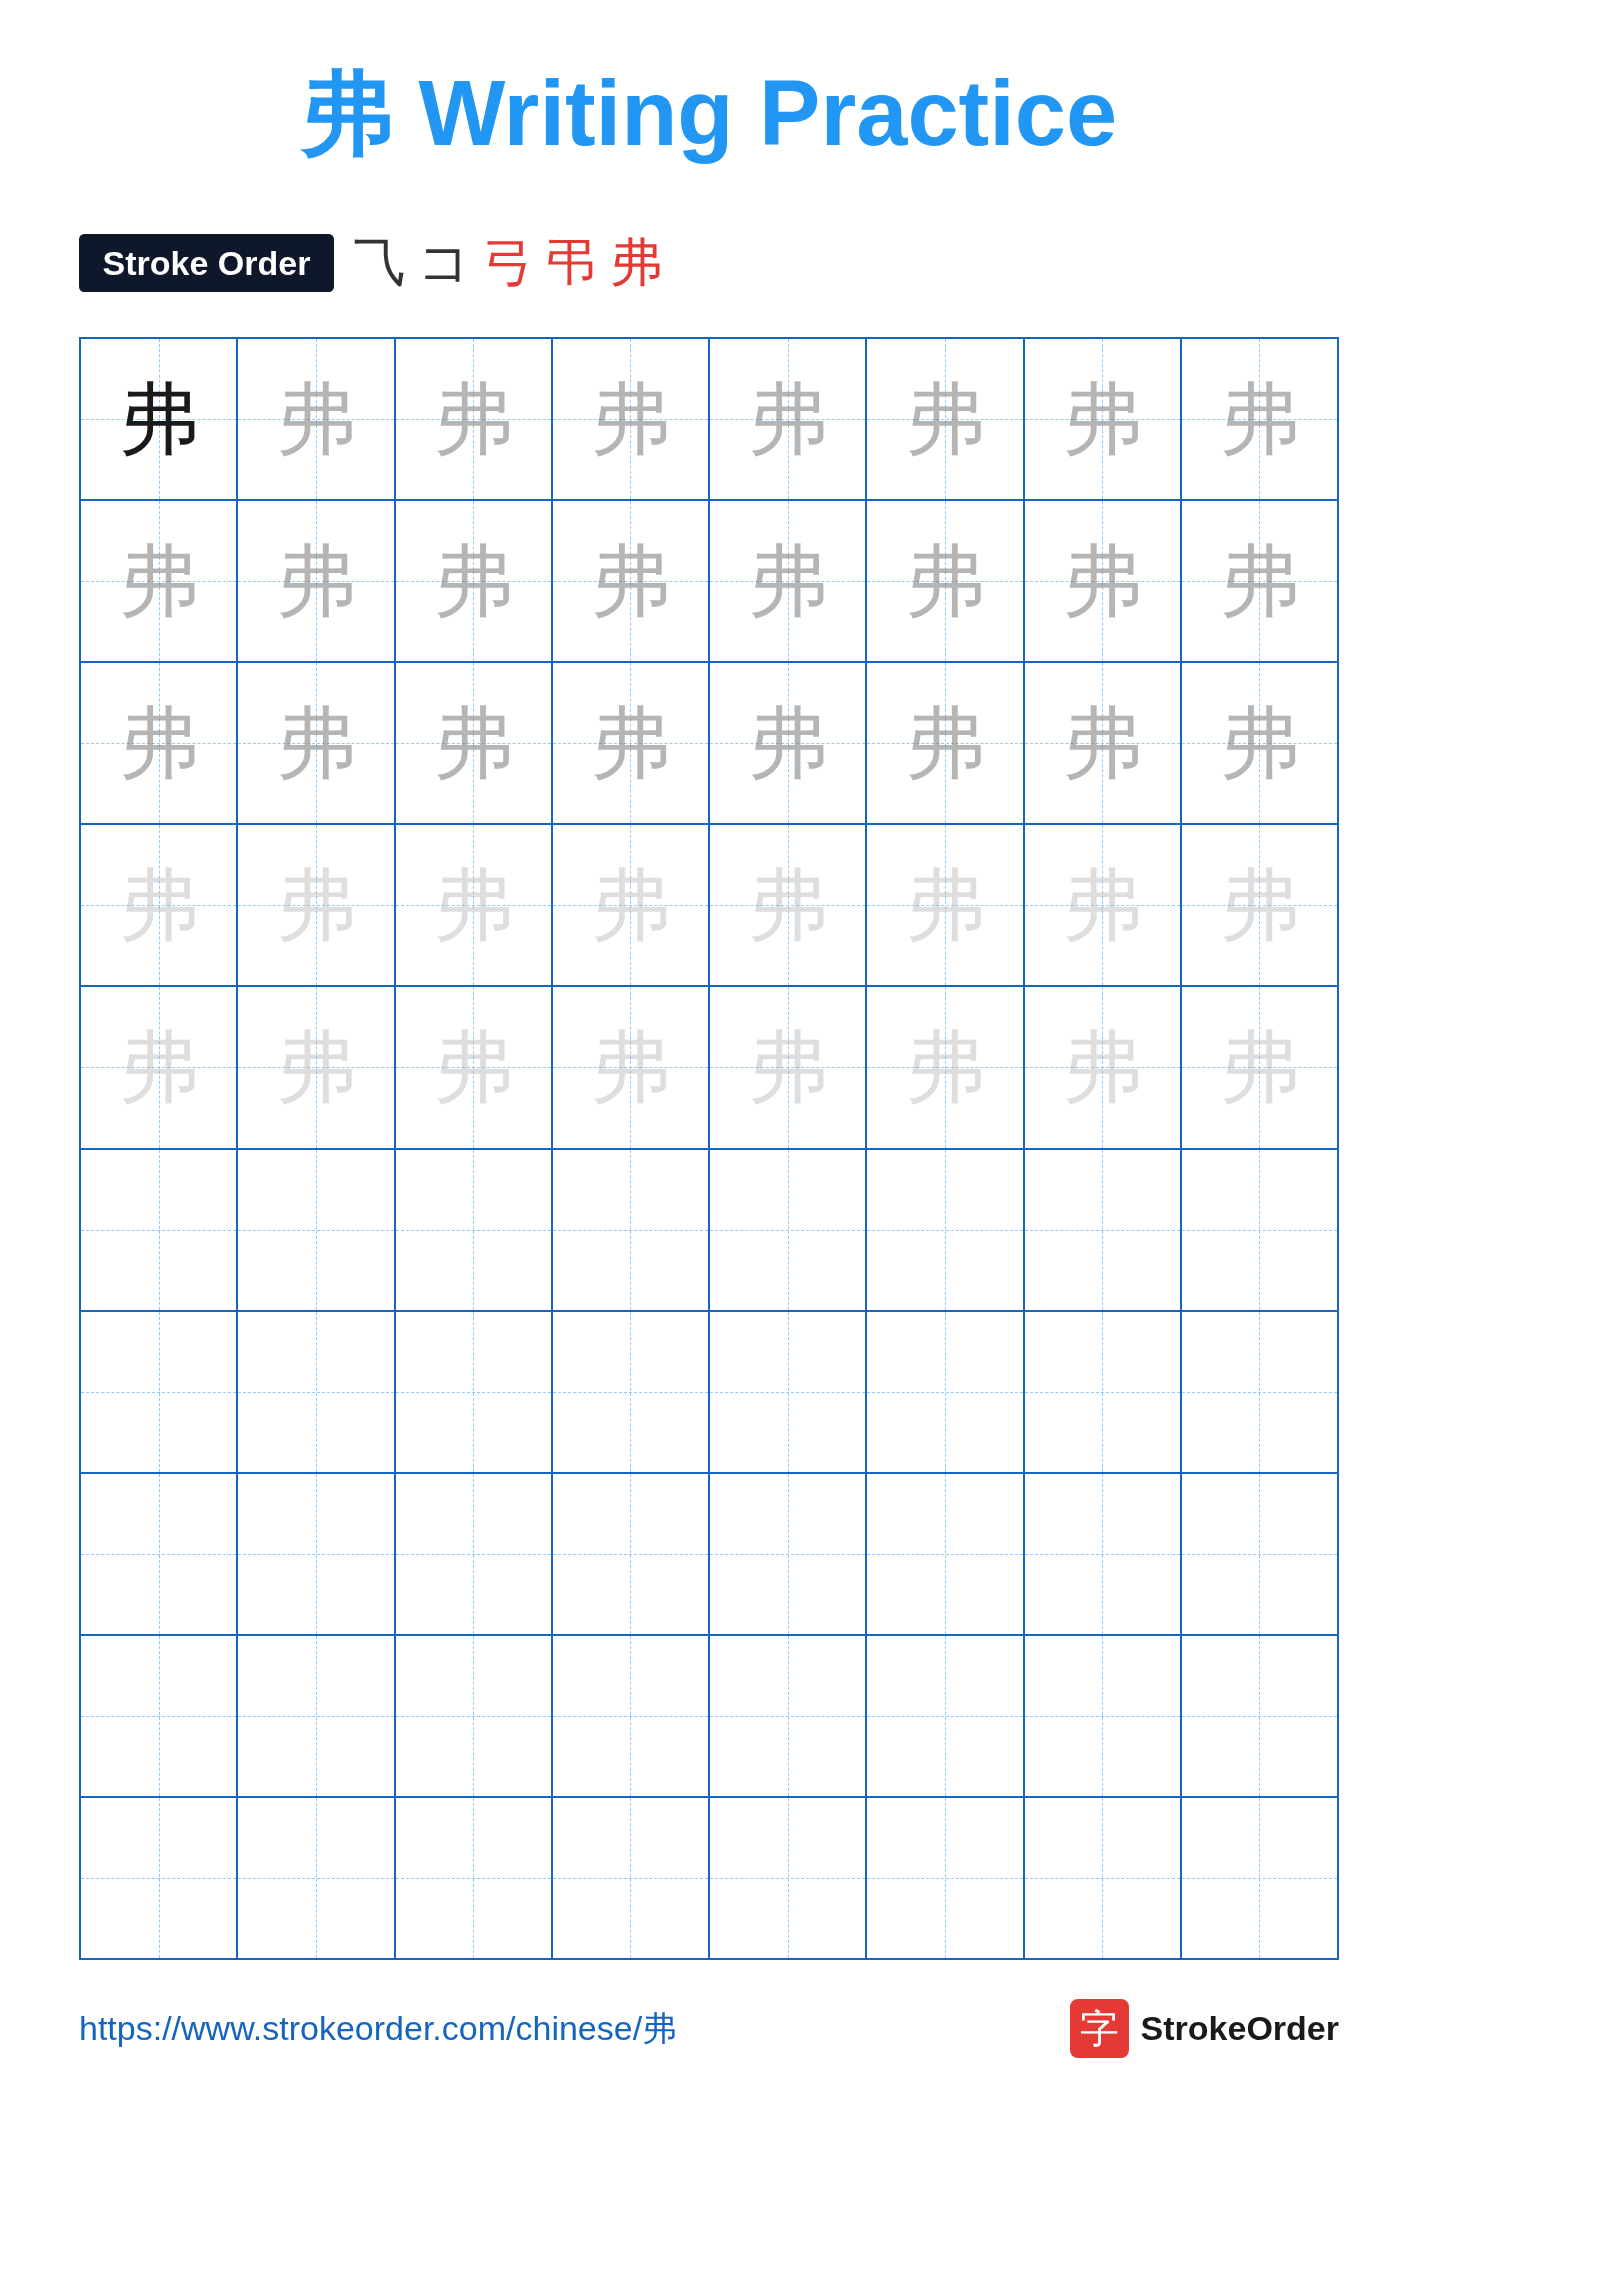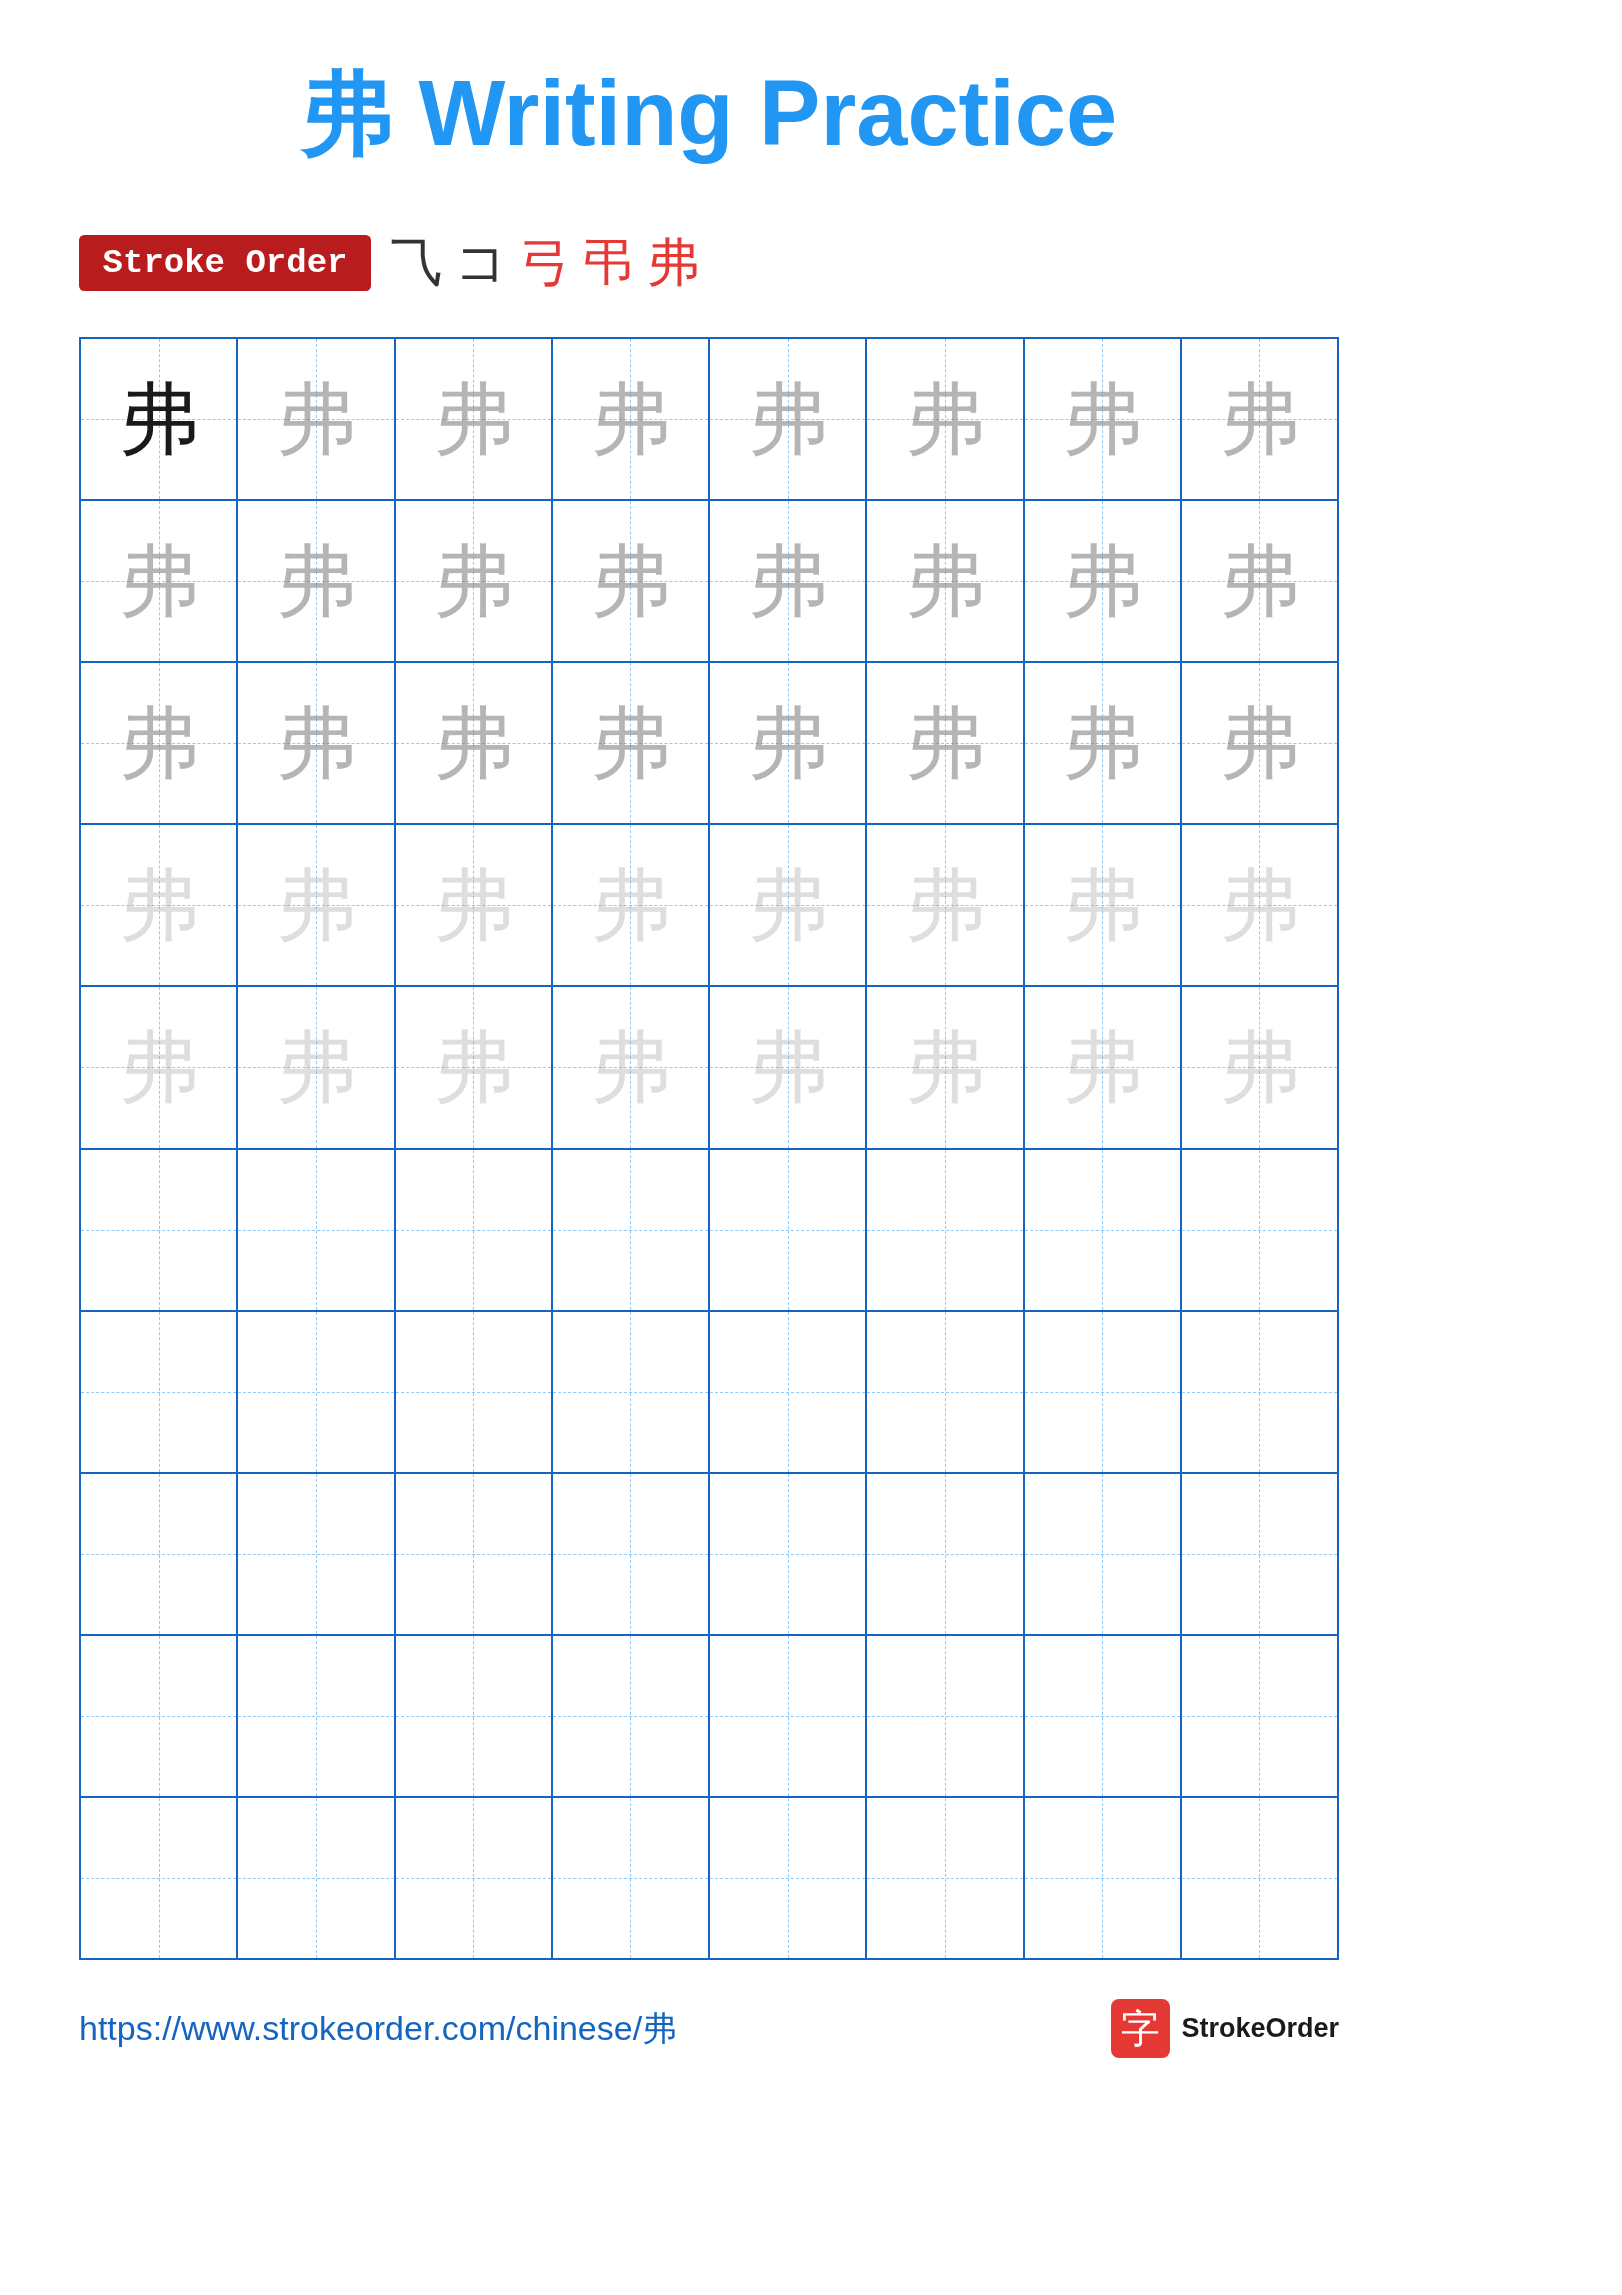--- a/index.html
+++ b/index.html
@@ -30,27 +30,27 @@
     }
 
     .stroke-order-row {
       display: flex;
       align-items: center;
       gap: 19.6px;
       margin-bottom: 39px;
     }
 
     .stroke-order-badge {
-      background: #b91c1c;
+      background: #0f172a;
       color: white;
       font-size: 34px;
       font-weight: bold;
       padding: 9.2px 23.6px;
       border-radius: 5.2px;
-      font-family: Liberation Mono, monospace;
+      font-family: Liberation Sans, sans-serif;
       white-space: nowrap;
     }
 
     .stroke-sequence {
       display: flex;
       align-items: center;
       gap: 11.8px;
     }
 
     .stroke-char {
@@ -152,21 +152,21 @@
       border-radius: 7.9px;
       display: flex;
       align-items: center;
       justify-content: center;
       color: white;
       font-size: 39px;
       font-family: serif;
     }
 
     .footer-logo-text {
-      font-size: 27px;
+      font-size: 34px;
       font-weight: bold;
       color: #1a1a1a;
       font-family: Arial, sans-serif;
     }
   </style>
 </head>
 <body>
 
 <div class="page">
 

